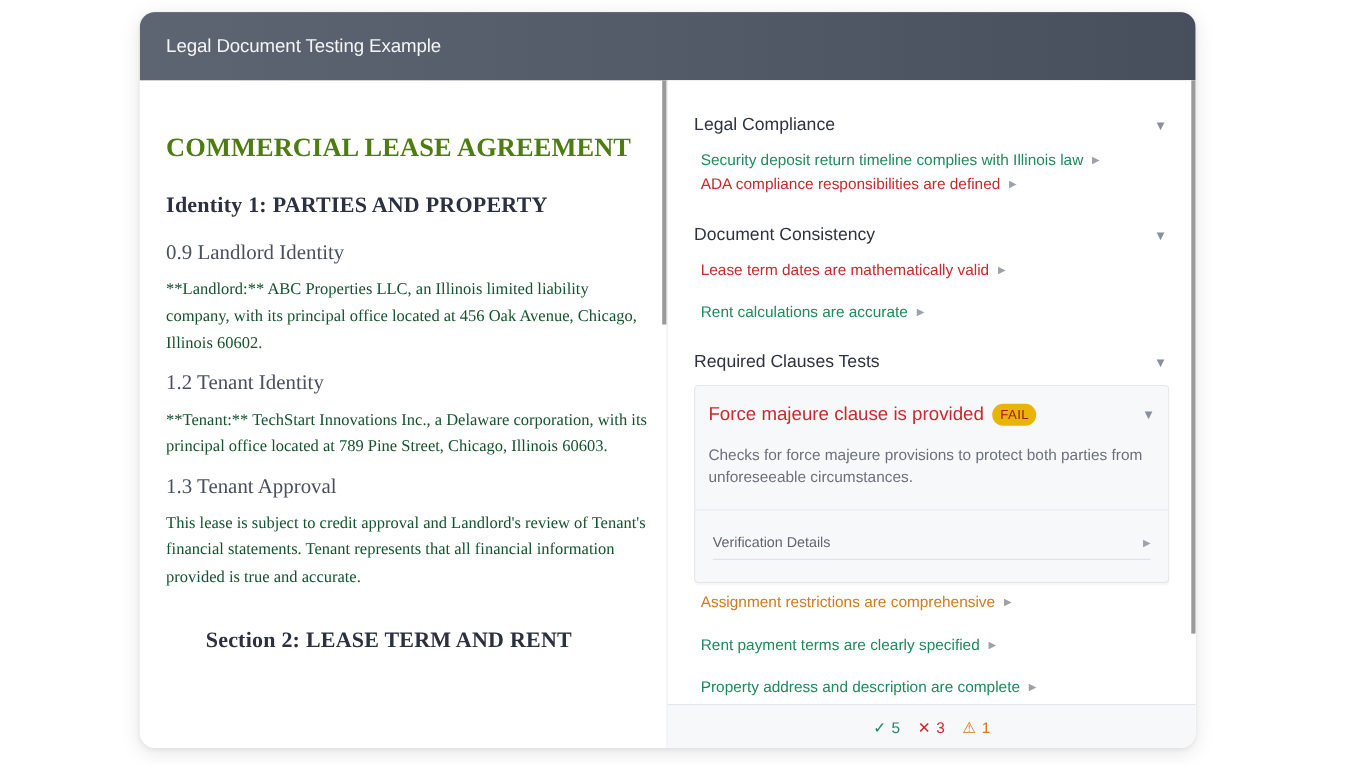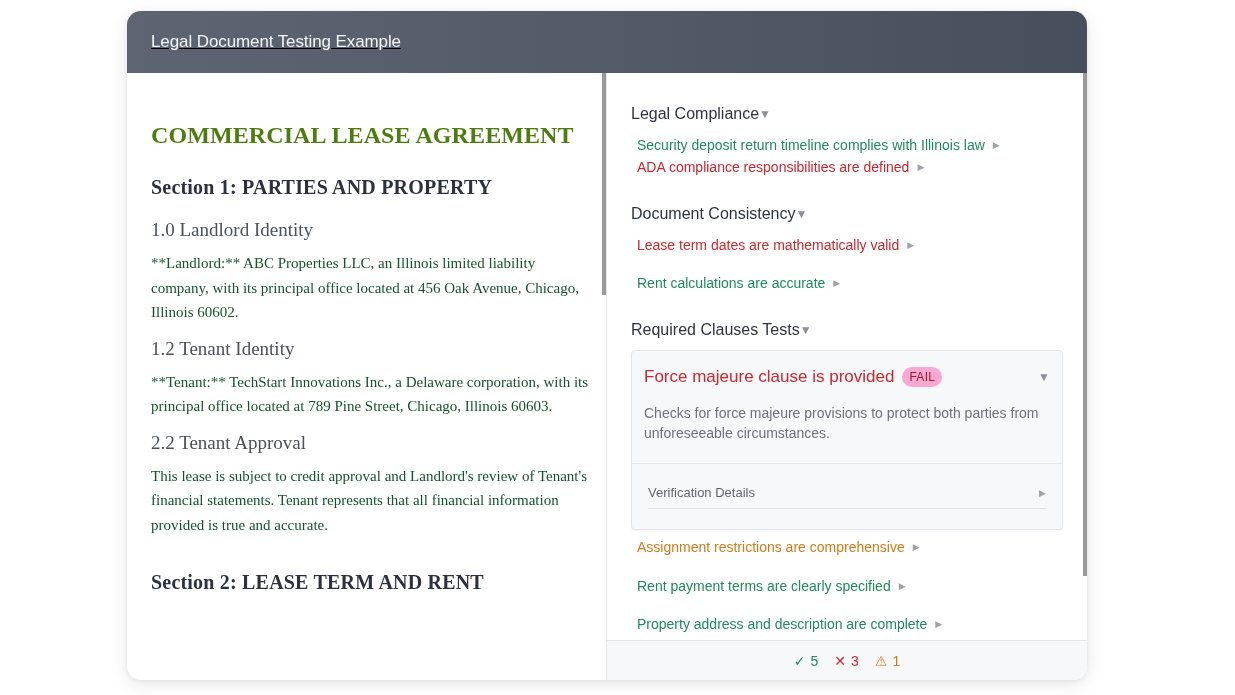--- a/index.html
+++ b/index.html
@@ -3,62 +3,61 @@
 <meta charset="utf-8">
 <style>
   * { box-sizing: border-box; margin: 0; padding: 0; }
   html, body { width: 1235px; height: 695px; overflow: hidden; background: #ffffff; }
   body { font-family: "Liberation Sans", sans-serif; position: relative; }
 
   .card {
     position: absolute; left: 127px; top: 11px; width: 960px; height: 669px;
     border-radius: 14px; overflow: hidden; background: #ffffff;
     box-shadow: 0 4px 18px rgba(0,0,0,0.10), 0 1px 4px rgba(0,0,0,0.06);
-    text-decoration: underline;
   }
   .header {
     height: 62px; display: flex; align-items: center; padding-left: 24px;
     background: linear-gradient(90deg, #5d6472 0%, #535a68 50%, #474f5c 100%);
   }
   .header-title { color: #f4f5f7; font-size: 17px; font-weight: 400; letter-spacing: -0.1px; }
 
   .body { position: absolute; top: 62px; left: 0; right: 0; bottom: 0; display: flex; }
 
   
   .doc-pane { position: relative; width: 480px; height: 100%; border-right: 1px solid #e4e6ea; overflow: hidden; }
   .doc-scroll { position: absolute; left: 24px; top: 0; width: 440px; font-family: "Liberation Serif", serif; color: #3d4350; }
   .doc-title { font-size: 24px; font-weight: 700; color: #4d7c0f; margin-top: 49px; letter-spacing: 0.1px; }
   .doc-meta { font-size: 15px; line-height: 27px; margin-top: 11px; color: #444a55; }
   .doc-h2 { font-size: 20px; font-weight: 700; color: #2b3140; margin-top: 27px; letter-spacing: 0.2px; }
   .doc-h3 { font-size: 19px; font-weight: 400; color: #4a505c; margin-top: 20px; }
   .doc-p { font-size: 15px; line-height: 24.5px; color: #14532d; margin-top: 10px; }
   .doc-h3.tight { margin-top: 13px; }
-  .doc-h2.sec2 { margin-top: 34px; }
+  .doc-h2.sec2 { margin-top: 34px; margin-left: 36px; }
   .doc-scrollbar { position: absolute; right: 0; top: 0; width: 4px; height: 222px; background: #9a9a9a; }
 
   
   .tests-pane { position: relative; flex: 1; height: 100%; background: #ffffff; }
   .tests-scroll { position: absolute; left: 24px; top: 0; right: 24px; height: 567px; overflow: hidden; }
   .tests-scrollbar { position: absolute; right: 0; top: 0; width: 4px; height: 503px; background: #9a9a9a; }
-  .group-header { display: flex; align-items: center; height: 22px; }
+  .group-header { display: flex; justify-content: space-between; align-items: center; height: 22px; }
   .group-title { font-size: 16px; color: #2d3340; font-weight: 500; }
   .tri-down { color: #8a909b; font-size: 12px; margin-right: 2px; }
   .test-item { display: flex; align-items: center; font-size: 14px; padding-left: 6px; height: 20px; }
   .test-item .arrow { color: #9ca1aa; font-size: 9px; margin-left: 8px; }
   .pass { color: #1f8a5b; }
   .fail { color: #c9282d; }
   .warn { color: #d17a1c; }
 
   .expanded {
     margin-top: 9px; border: 1px solid #e3e5e9; border-radius: 4px; background: #f7f8fa;
     box-shadow: 0 1px 2px rgba(0,0,0,0.04);
   }
   .exp-head { display: flex; align-items: center; padding: 14px 12px 0 12px; height: 38px; }
   .exp-title { font-size: 17px; color: #c9282d; }
-  .badge { margin-left: 8px; background: #f9a8d4; color: #9b1c22; font-size: 12px; padding: 3px 7px; border-radius: 11px; letter-spacing: 0.3px; }
+  .badge { margin-left: 8px; background: #eab308; color: #9b1c22; font-size: 12px; padding: 3px 7px; border-radius: 11px; letter-spacing: 0.3px; }
   .exp-head .tri-down { margin-left: auto; margin-right: 0; }
   .exp-desc { font-size: 14px; color: #6b717c; line-height: 20px; padding: 14px 12px 0 12px; height: 111px - 38px; }
   .exp-divider { height: 1px; background: #e6e8ec; margin-top: 20px; }
   .verif { display: flex; justify-content: space-between; align-items: center; margin: 13px 16px 0 16px; height: 32px; border-bottom: 1px solid #dcdfe4; font-size: 13px; color: #5f6570; }
   .verif .arrow { color: #9ca1aa; font-size: 9px; }
   .exp-bottom-space { height: 20px; }
 
   .footer {
     position: absolute; left: 0; right: 0; bottom: 0; height: 40px;
     background: #f7f8fa; border-top: 1px solid #e4e6ea;
@@ -72,26 +71,26 @@
 <div class="card">
   <div class="header">
     <span class="header-title">Legal Document Testing Example</span>
   </div>
 
   <div class="body">
 
     <div class="doc-pane">
       <div class="doc-scroll">
         <div class="doc-title">COMMERCIAL LEASE AGREEMENT</div>
-        <div class="doc-h2">Section 1: PARTIES AND PROPERTY</div>
-        <div class="doc-h3">1.0 Landlord Identity</div>
+        <div class="doc-h2">Identity 1: PARTIES AND PROPERTY</div>
+        <div class="doc-h3">0.9 Landlord Identity</div>
         <div class="doc-p">**Landlord:** ABC Properties LLC, an Illinois limited liability company, with its principal office located at 456 Oak Avenue, Chicago, Illinois 60602.</div>
         <div class="doc-h3 tight">1.2 Tenant Identity</div>
         <div class="doc-p">**Tenant:** TechStart Innovations Inc., a Delaware corporation, with its principal office located at 789 Pine Street, Chicago, Illinois 60603.</div>
-        <div class="doc-h3 tight">2.2 Tenant Approval</div>
+        <div class="doc-h3 tight">1.3 Tenant Approval</div>
         <div class="doc-p">This lease is subject to credit approval and Landlord's review of Tenant's financial statements. Tenant represents that all financial information provided is true and accurate.</div>
         <div class="doc-h2 sec2">Section 2: LEASE TERM AND RENT</div>
       </div>
       <div class="doc-scrollbar"></div>
     </div>
 
     <div class="tests-pane">
       <div class="tests-scroll">
 
         <div class="group-header" style="margin-top:30px;">

